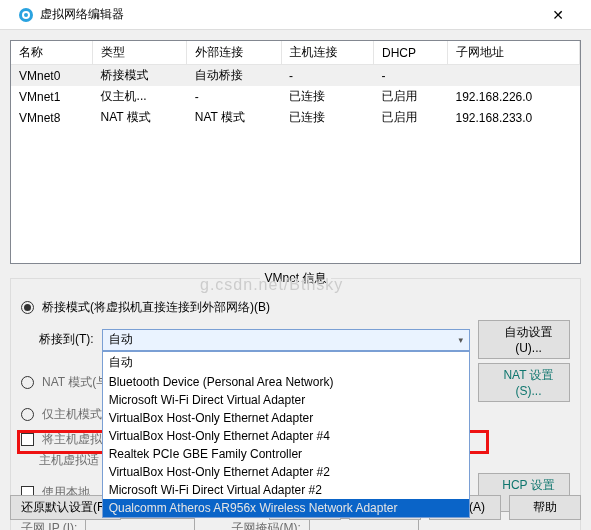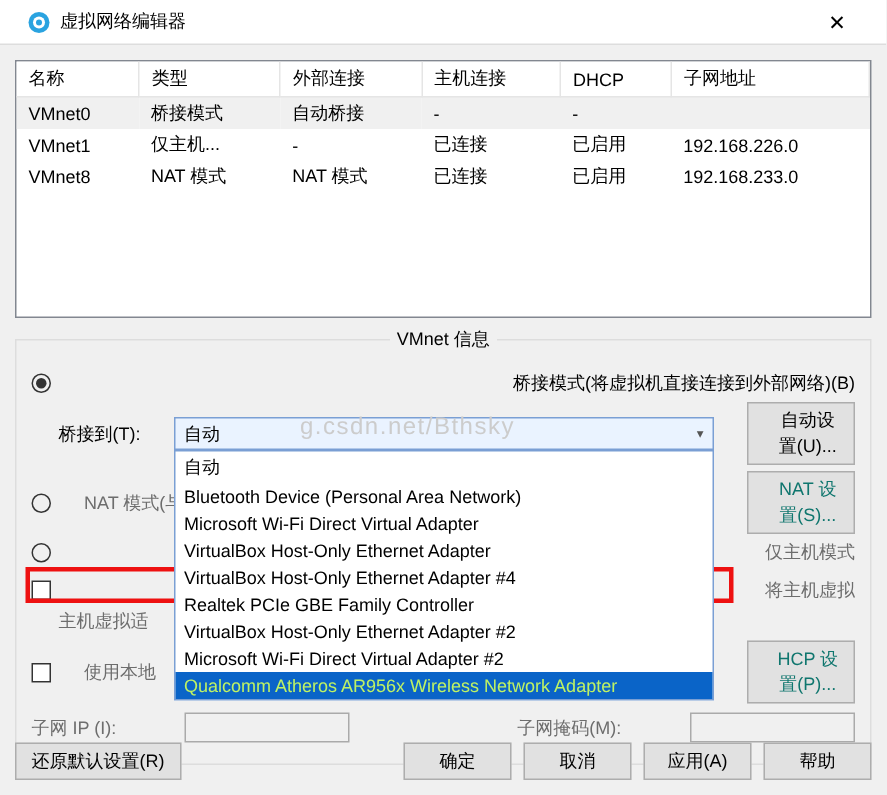--- a/index.html
+++ b/index.html
@@ -2,43 +2,43 @@
 <html><head>
 <meta charset="utf-8">
 <style>
 * { box-sizing: border-box; margin: 0; padding: 0; font-family: "Microsoft YaHei UI", "Segoe UI", Tahoma, sans-serif; font-size: 12px; }
 body { background: #f0f0f0; width: 591px; height: 530px; overflow: hidden; position: relative; }
 .titlebar { height: 30px; background: #fff; border-bottom: 1px solid #ddd; display: flex; align-items: center; padding: 0 18px; }
 .titlebar .icon { width: 16px; height: 16px; margin-right: 6px; }
 .titlebar .title { flex: 1; }
 .titlebar .close { width: 30px; height: 26px; display: flex; align-items: center; justify-content: center; font-size: 14px; cursor: pointer; }
 .content { padding: 10px; }
-.table-wrap { border: 1px solid #828790; height: 172px; background: #fff; overflow: hidden; }
+.table-wrap { border: 1px solid #828790; height: 224px; background: #fff; overflow: hidden; }
 table { width: 100%; border-collapse: collapse; }
 th { text-align: left; font-weight: 400; padding: 3px 8px; border-right: 1px solid #e5e5e5; border-bottom: 1px solid #e5e5e5; background: #fff; }
 td { padding: 2px 8px; }
 tr.sel td { background: #f0f0f0; }
 .btnrow { text-align: right; margin-top: 6px; }
 button { background: #e1e1e1; border: 1px solid #adadad; padding: 3px 10px; min-width: 72px; cursor: pointer; }
 fieldset { border: 1px solid #ddd; margin-top: 6px; padding: 8px 10px 10px; position: relative; }
 legend { padding: 0 4px; text-align: center; }
-.row { display: flex; align-items: center; gap: 22px; margin: 4px 0; justify-content: space-between; }
+.row { display: flex; align-items: center; gap: 8px; margin: 4px 0; }
 .radio { width: 13px; height: 13px; border: 1px solid #333; border-radius: 50%; display: inline-flex; align-items: center; justify-content: center; }
 .radio.on::after { content: ""; width: 7px; height: 7px; background: #333; border-radius: 50%; }
 .checkbox { width: 13px; height: 13px; border: 1px solid #333; background: #fff; display: inline-block; }
 .indent { margin-left: 18px; }
 .label-dim { color: #6d6d6d; }
 .combo-wrap { position: relative; flex: 1; }
 .combo-btn { width: 100%; height: 22px; border: 1px solid #7a9fd4; background: #eaf3ff; display: flex; align-items: center; justify-content: space-between; padding: 0 6px; }
 .combo-btn .arrow { font-size: 9px; color: #555; }
 .dropdown { position: absolute; left: 0; top: 22px; width: 100%; background: #fff; border: 1px solid #7a9fd4; z-index: 10; }
 .dropdown div { padding: 2px 6px; cursor: pointer; }
-.dropdown div.hi { background: #0a64c8; color: #bef264; }
+.dropdown div.hi { background: #0a64c8; color: #e5e5e5; }
 .redbox { position: absolute; border: 3px solid #e11; pointer-events: none; }
-.rightbtn { width: 72px; padding-left: 19px; }
+.rightbtn { width: 92px; padding-left: 19px; }
 button:disabled { color: #0f766e; }
 .footer { position: absolute; left: 0; bottom: 0; width: 100%; padding: 10px; display: flex; gap: 8px; align-items: center; }
 .footer .spacer { flex: 1; }
 input.txt { height: 20px; border: 1px solid #aaa; background: #fff; padding: 0 4px; width: 110px; }
 input.txt:disabled { background: #f0f0f0; color: #999; }
 .watermark { position: absolute; left: 200px; top: 276px; color: #ccc; font-size: 16px; letter-spacing: 1px; pointer-events: none; }
 </style>
 </head>
 <body>
 

